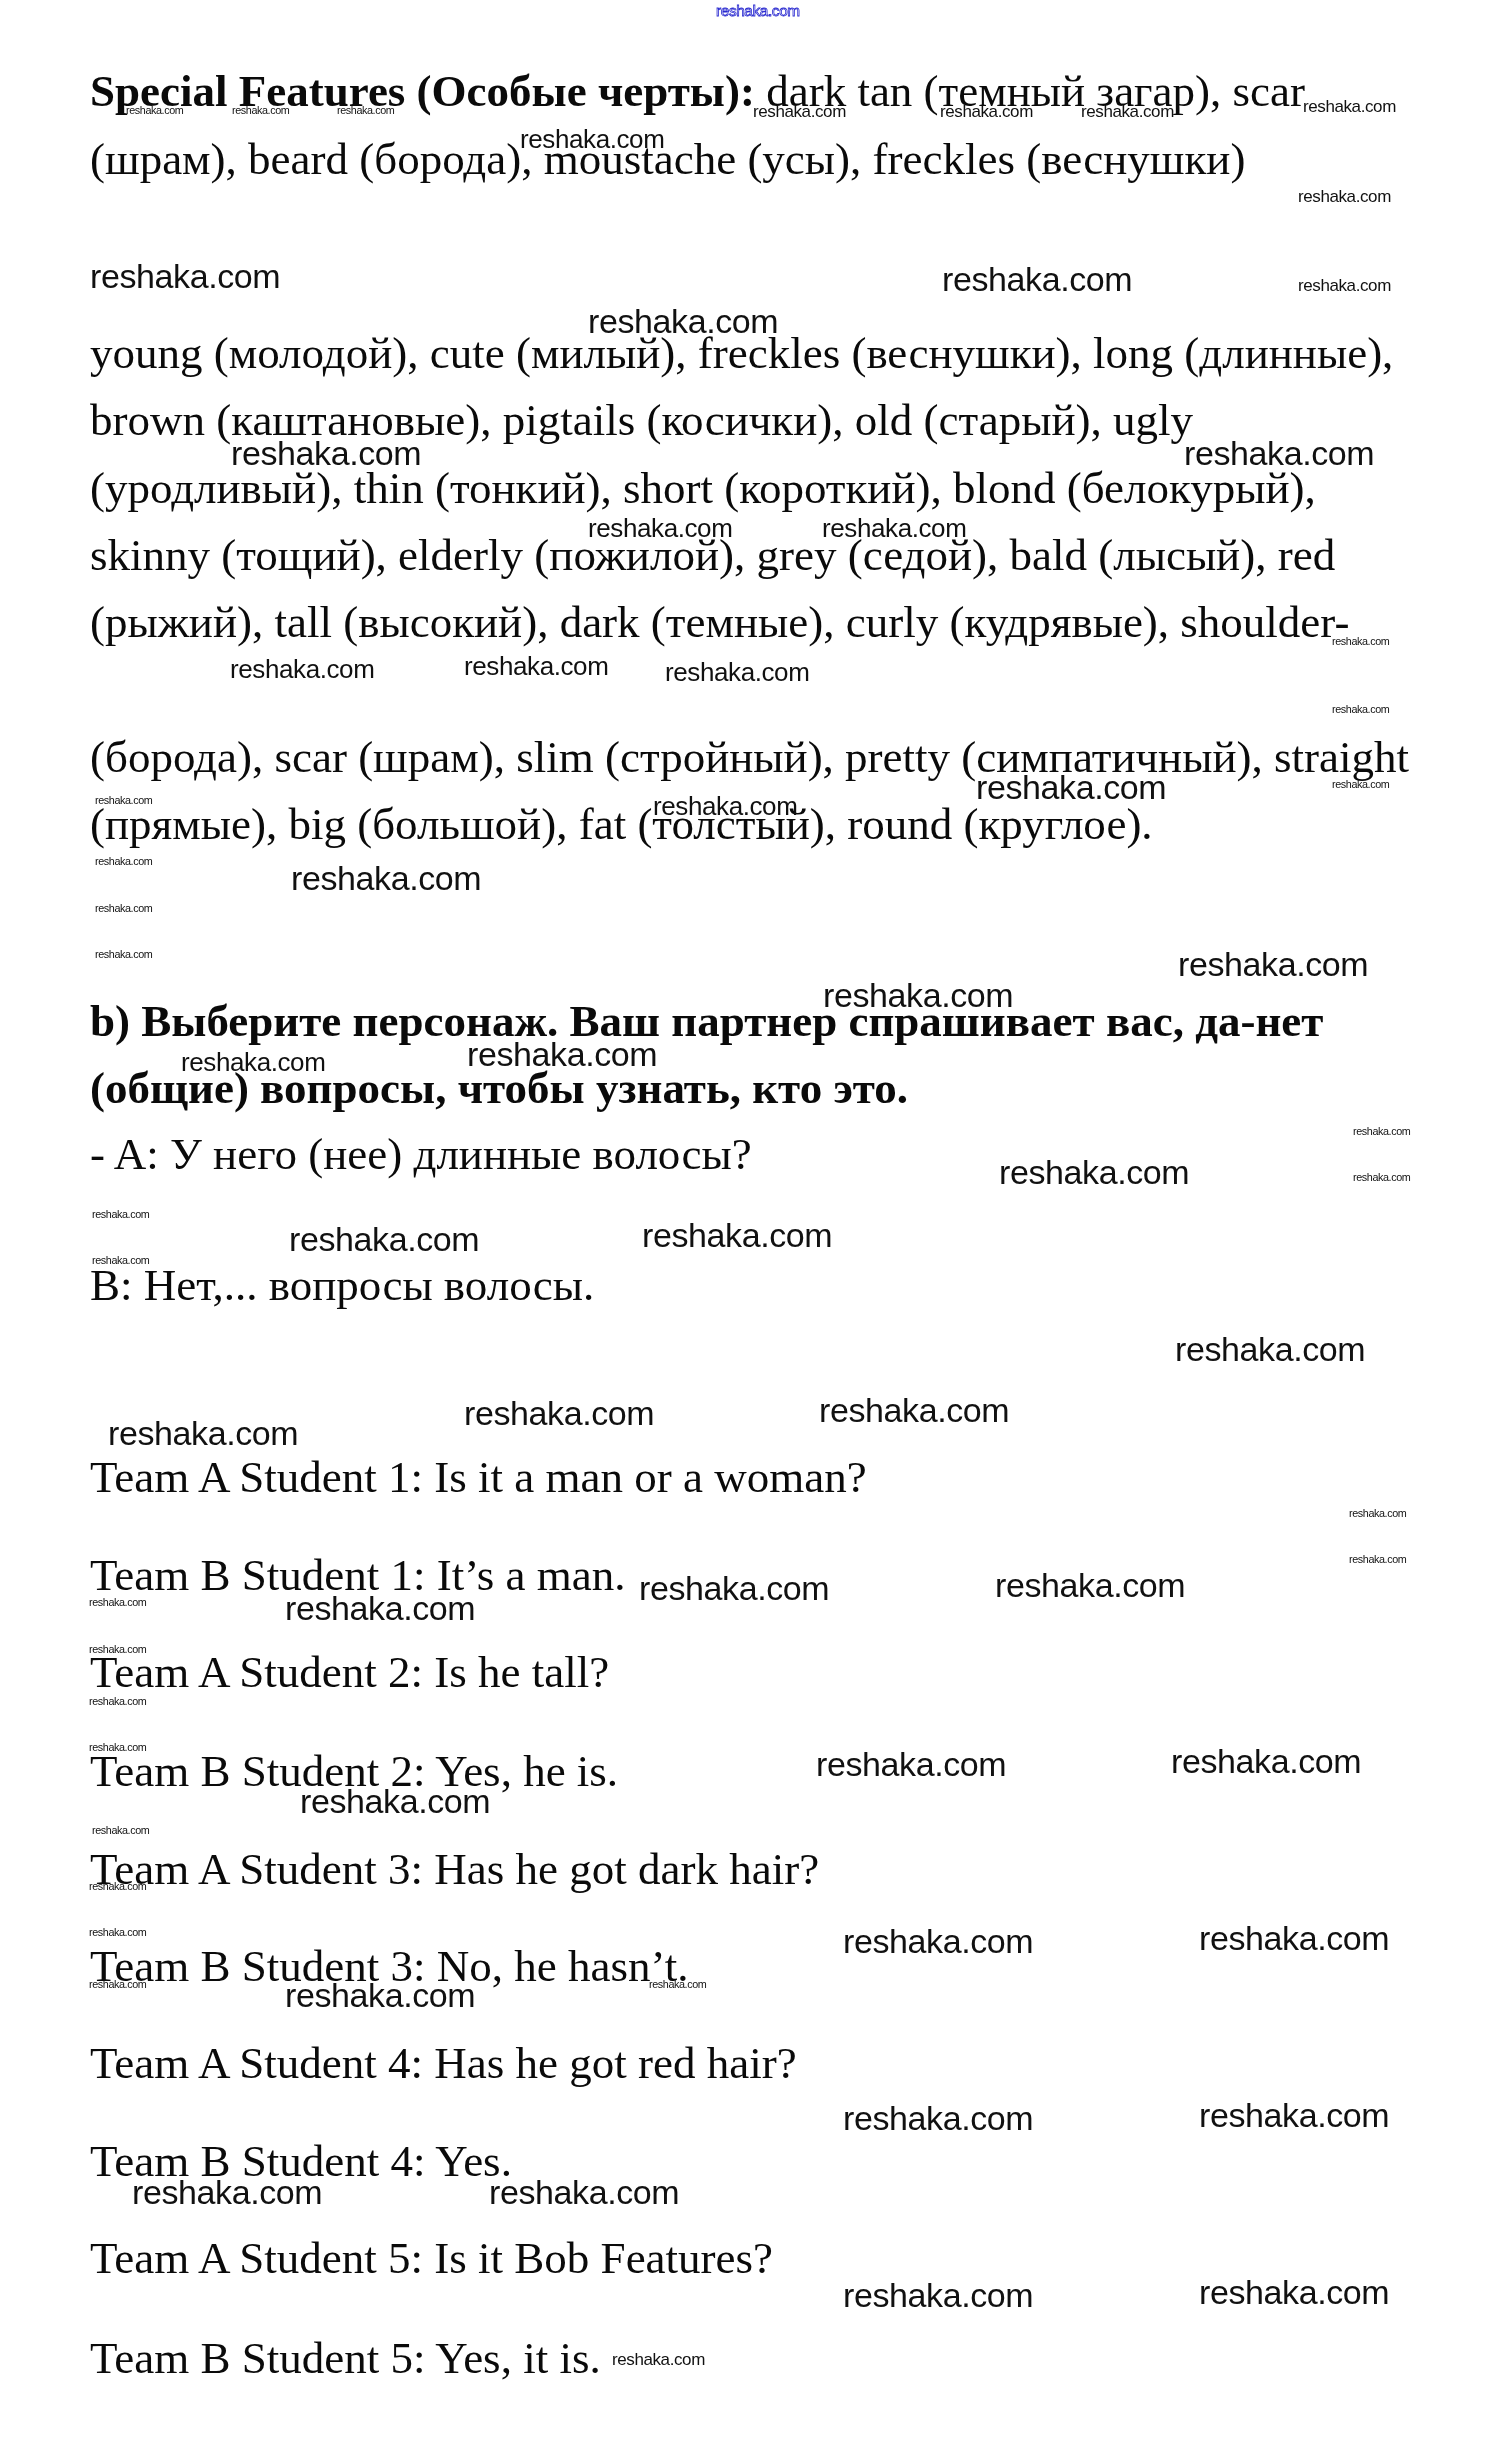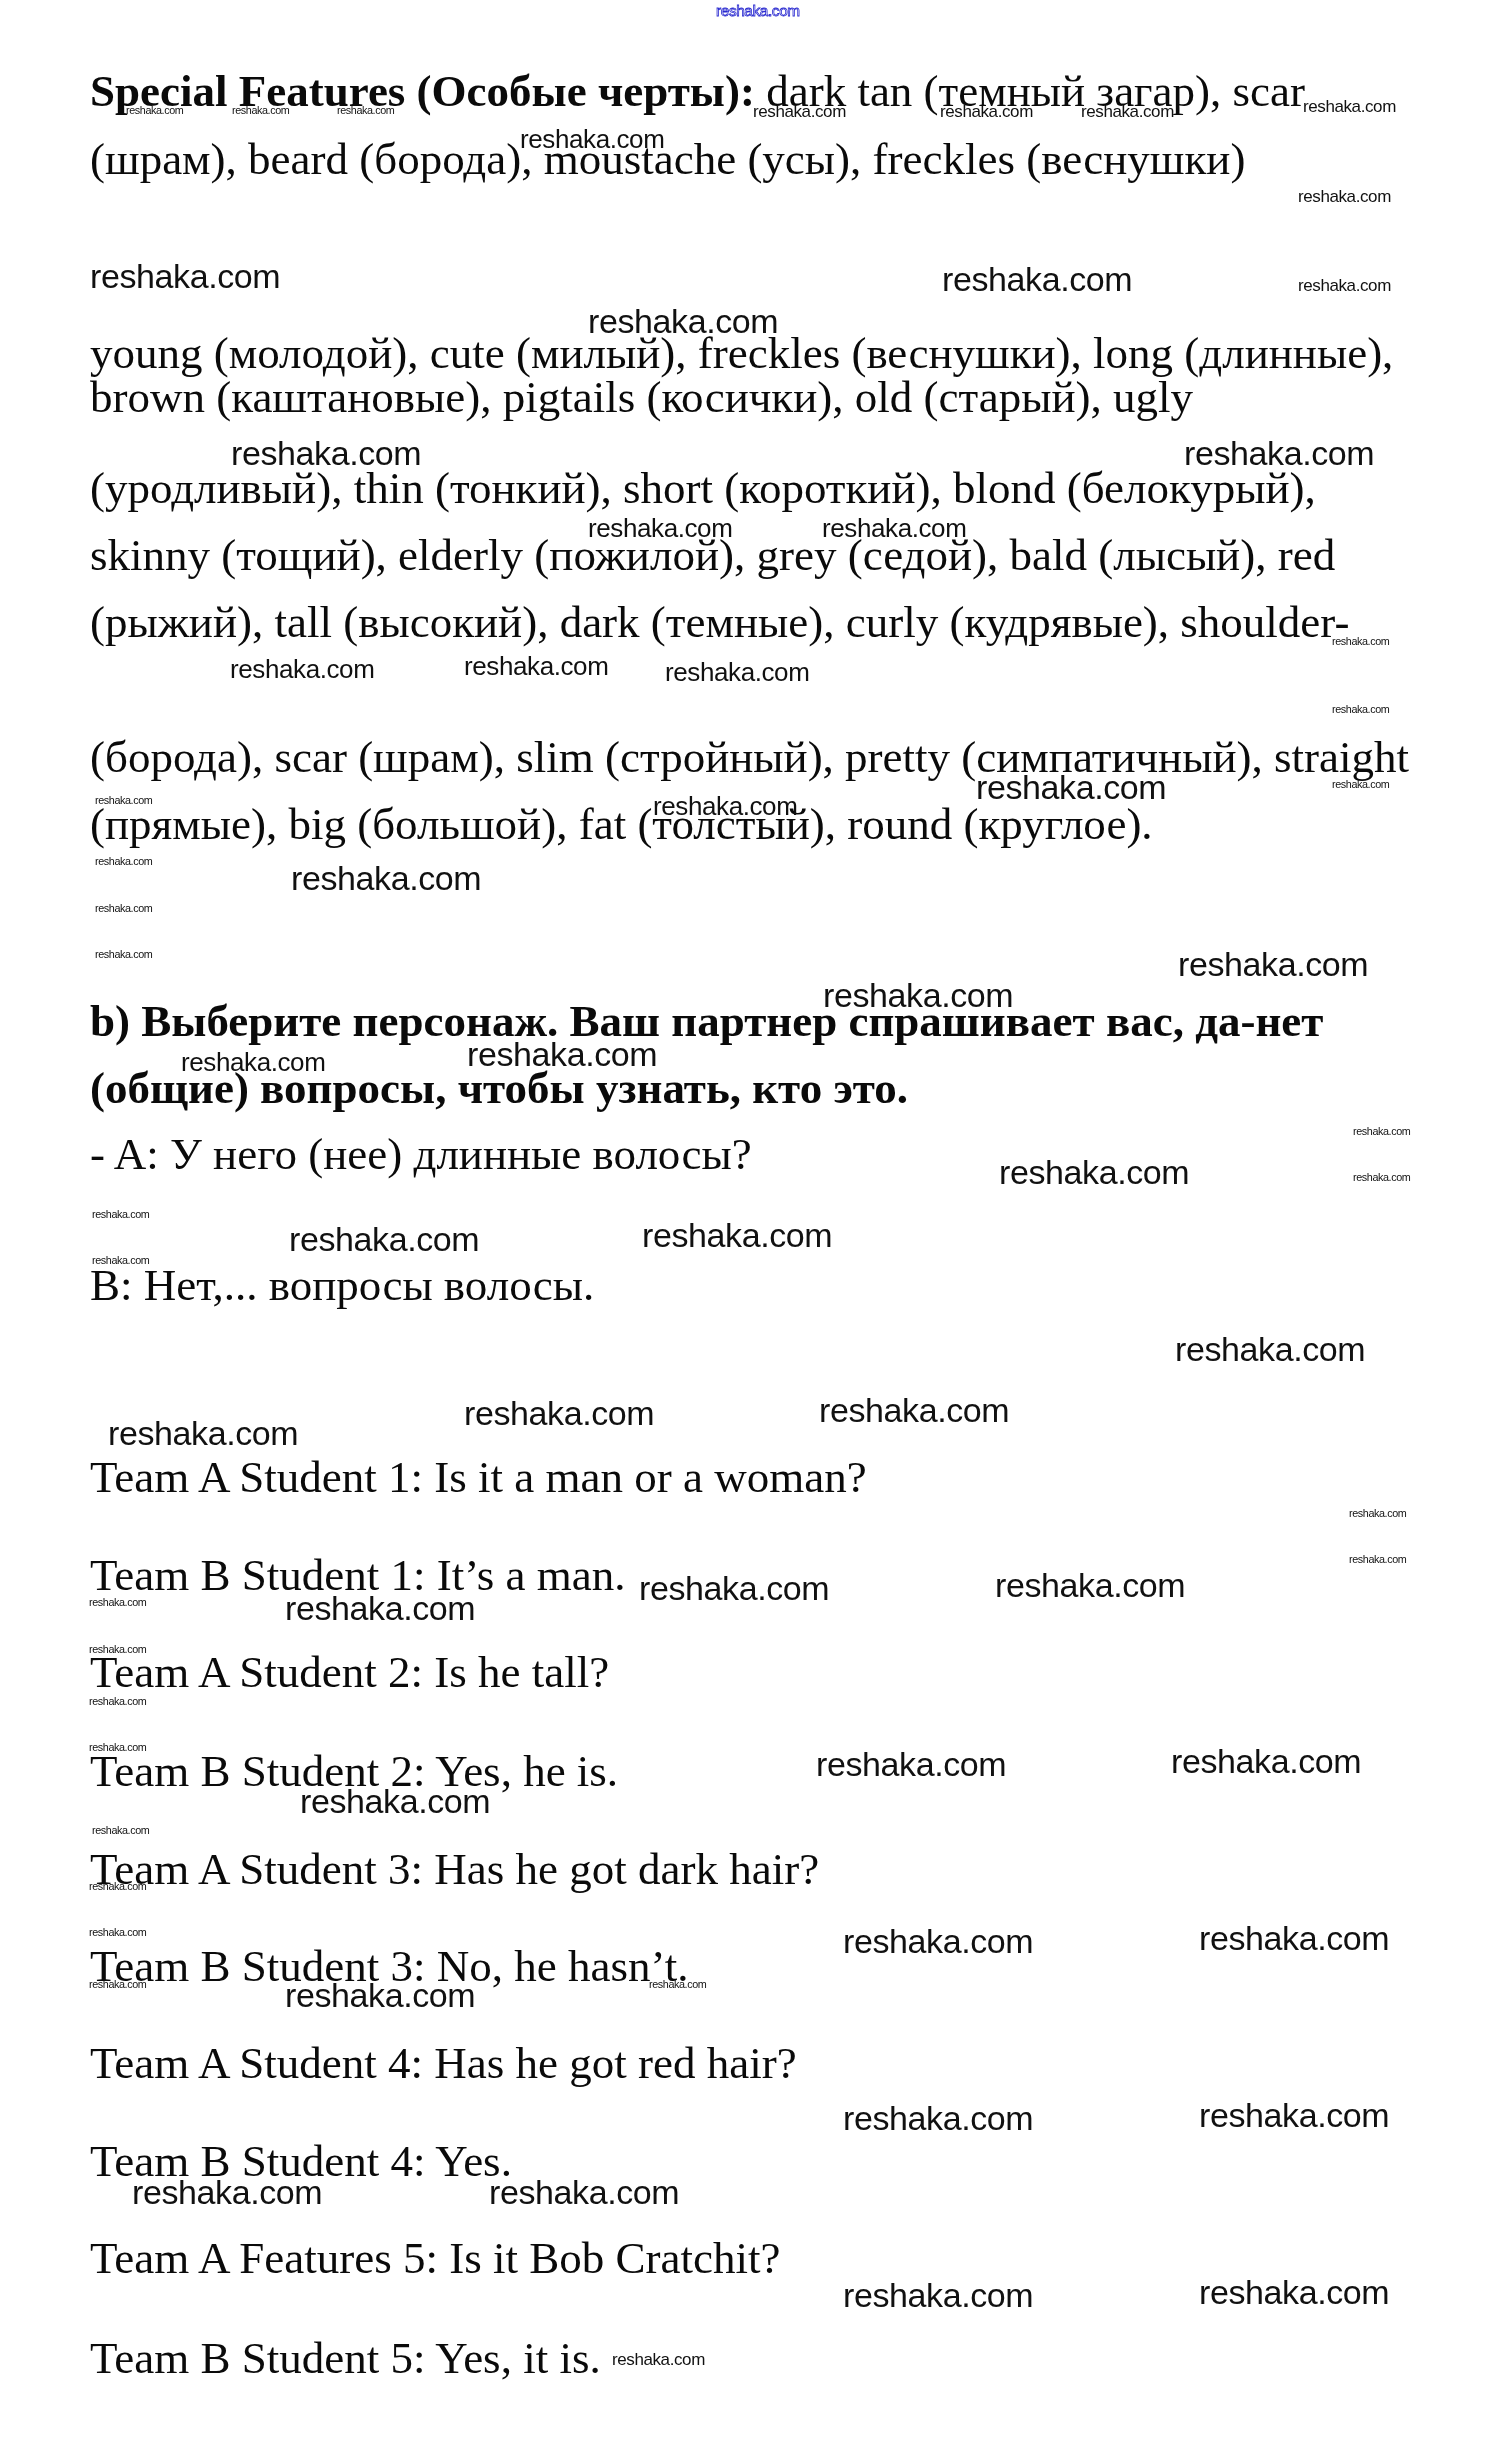--- a/index.html
+++ b/index.html
@@ -30,42 +30,42 @@
 <body>
 
 <div class="page">
 
   <div class="wm top">reshaka.com</div>
 
   <div class="line" style="top:91px;"><span class="bold">Special Features (Особые черты):</span><span> dark tan (темный загар), scar</span></div>
   <div class="line" style="top:159px;">(шрам), beard (борода), moustache (усы), freckles (веснушки)</div>
 
   <div class="line" style="top:353px;">young (молодой), cute (милый), freckles (веснушки), long (длинные),</div>
-  <div class="line" style="top:397px;">brown (каштановые), pigtails (косички), old (старый), ugly</div>
+  <div class="line" style="top:420px;">brown (каштановые), pigtails (косички), old (старый), ugly</div>
   <div class="line" style="top:555px;">skinny (тощий), elderly (пожилой), grey (седой), bald (лысый), red</div>
   <div class="line" style="top:488px;">(уродливый), thin (тонкий), short (короткий), blond (белокурый),</div>
   <div class="line" style="top:622px;">(рыжий), tall (высокий), dark (темные), curly (кудрявые), shoulder-</div>
   <div class="line" style="top:757px;">(борода), scar (шрам), slim (стройный), pretty (симпатичный), straight</div>
   <div class="line" style="top:824px;">(прямые), big (большой), fat (толстый), round (круглое).</div>
 
   <div class="line bold" style="top:1021px;">b) Выберите персонаж. Ваш партнер спрашивает вас, да-нет</div>
   <div class="line bold" style="top:1088px;">(общие) вопросы, чтобы узнать, кто это.</div>
 
   <div class="line" style="top:1122px;margin-top:32px;">- A: У него (нее) длинные волосы?</div>
   <div class="line" style="top:1285px;">B: Нет,... вопросы волосы.</div>
 
   <div class="line" style="top:1477px;">Team A Student 1: Is it a man or a woman?</div>
   <div class="line" style="top:1575px;">Team B Student 1: It’s a man.</div>
   <div class="line" style="top:1672px;">Team A Student 2: Is he tall?</div>
   <div class="line" style="top:1771px;">Team B Student 2: Yes, he is.</div>
   <div class="line" style="top:1869px;">Team A Student 3: Has he got dark hair?</div>
   <div class="line" style="top:1966px;">Team B Student 3: No, he hasn’t.</div>
   <div class="line" style="top:2063px;">Team A Student 4: Has he got red hair?</div>
   <div class="line" style="top:2161px;">Team B Student 4: Yes.</div>
-  <div class="line" style="top:2258px;">Team A Features 5: Is it Bob Cratchit?</div>
+  <div class="line" style="top:2258px;">Team A Student 5: Is it Bob Features?</div>
   <div class="line" style="top:2358px;text-align:center;">Team B Student 5: Yes, it is.</div>
 
   <div class="wm tiny" style="left:126px;top:105px;">reshaka.com</div>
   <div class="wm tiny" style="left:232px;top:105px;">reshaka.com</div>
   <div class="wm tiny" style="left:337px;top:105px;">reshaka.com</div>
   <div class="wm small" style="left:753px;top:103px;">reshaka.com</div>
   <div class="wm small" style="left:940px;top:103px;">reshaka.com</div>
   <div class="wm small" style="left:1081px;top:103px;">reshaka.com</div>
   <div class="wm small" style="left:1303px;top:98px;">reshaka.com</div>
   <div class="wm med" style="left:520px;top:126px;">reshaka.com</div>

